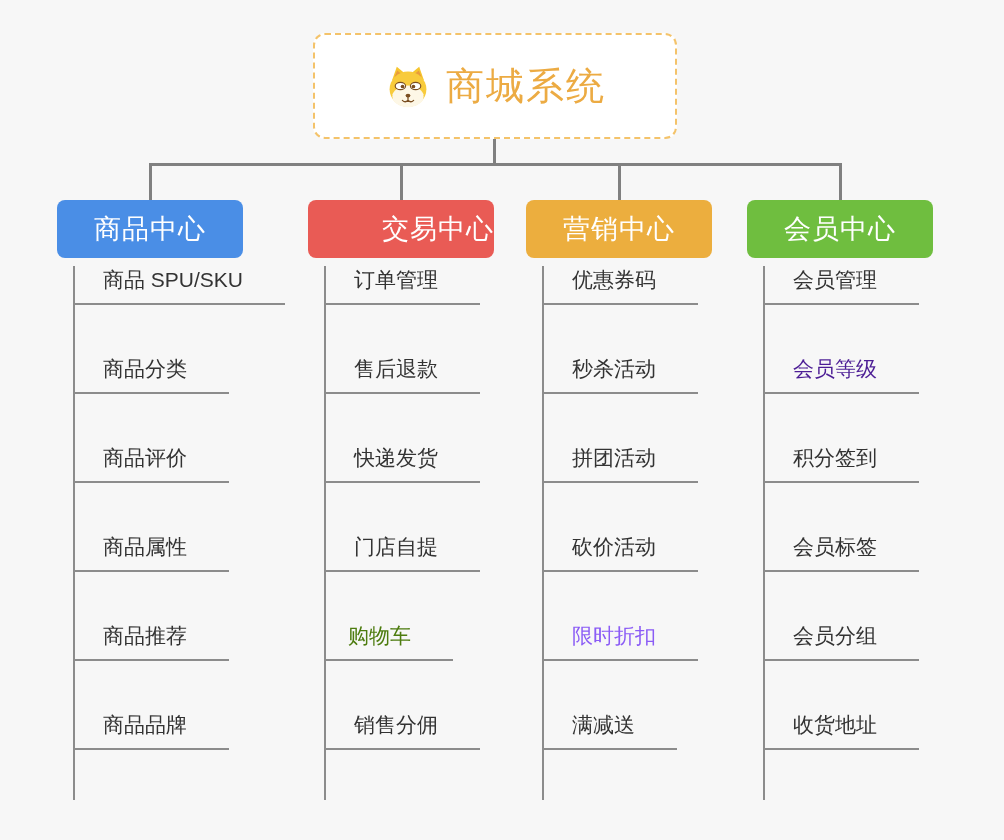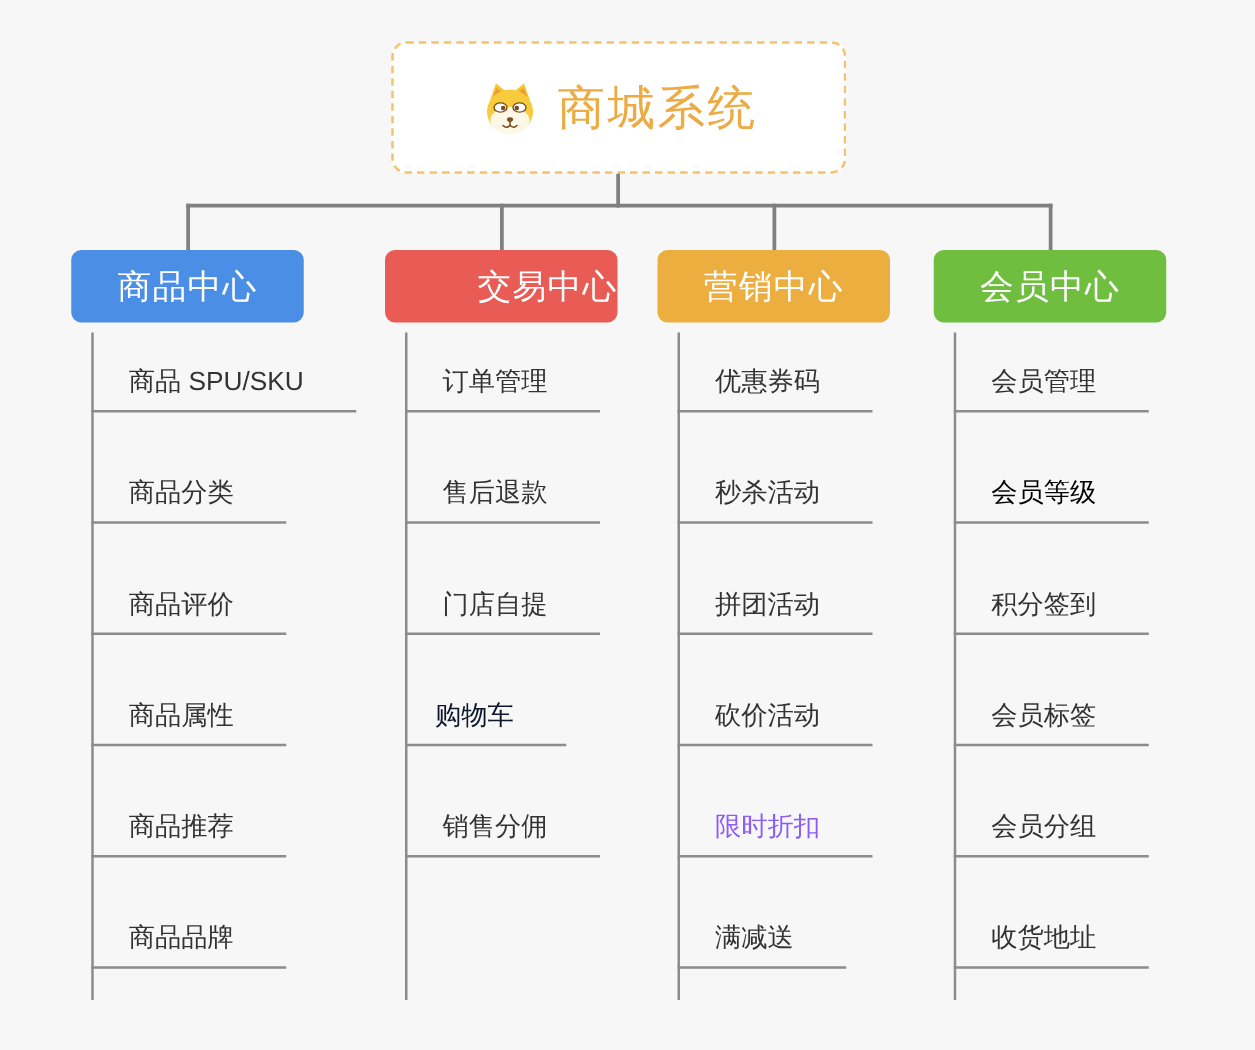--- a/index.html
+++ b/index.html
@@ -62,21 +62,21 @@
   }
   .leaf-vline {
     position: absolute;
     left: 0; top: 0;
     width: 2px; height: 534px;
     background: #8c8c8c;
   }
   .leaf-row {
     height: 89px;
     display: flex;
-    align-items: center;
+    align-items: flex-start;
   }
   .leaf-node {
     display: inline-block;
     padding: 0 42px 9px 30px;
     border-bottom: 2px solid #8c8c8c;
     font-size: 21px;
     color: #333333;
     white-space: nowrap;
     cursor: pointer;
   }
@@ -146,24 +146,27 @@
       </div>
       <div class="leaf-column" style="left: 324px;">
         <div class="leaf-vline" style="background: rgb(140, 140, 140);"></div>
         <div class="leaf-row">
           <div class="leaf-node" style="border-color: rgb(140, 140, 140); color: rgb(51, 51, 51);">订单管理</div>
         </div>
         <div class="leaf-row">
           <div class="leaf-node" style="border-color: rgb(140, 140, 140); color: rgb(51, 51, 51);">售后退款</div>
         </div>
         <div class="leaf-row">
+          <div class="leaf-node" style="border-color: rgb(140, 140, 140); color: rgb(51, 51, 51);">快递发货</div>
+        </div>
+        <div class="leaf-row">
           <div class="leaf-node" style="border-color: rgb(140, 140, 140); color: rgb(51, 51, 51);">门店自提</div>
         </div>
         <div class="leaf-row">
-          <div class="leaf-node" style="border-color: rgb(140, 140, 140); color: #0f172a; padding-left: 24px;">购物车</div>
+          <div class="leaf-node" style="border-color: rgb(140, 140, 140); color: #4d7c0f; padding-left: 24px;">购物车</div>
         </div>
         <div class="leaf-row">
           <div class="leaf-node" style="border-color: rgb(140, 140, 140); color: rgb(51, 51, 51);">销售分佣</div>
         </div>
       </div>
       <div class="branch-node" style="left: 526px; background: rgb(236, 174, 62); color: rgb(255, 255, 255);">
         <span>营销中心</span>
       </div>
       <div class="leaf-column" style="left: 542px;">
         <div class="leaf-vline" style="background: rgb(140, 140, 140);"></div>
@@ -188,21 +191,21 @@
       </div>
       <div class="branch-node" style="left: 747px; background: rgb(111, 190, 63); color: rgb(255, 255, 255);">
         <span>会员中心</span>
       </div>
       <div class="leaf-column" style="left: 763px;">
         <div class="leaf-vline" style="background: rgb(140, 140, 140);"></div>
         <div class="leaf-row">
           <div class="leaf-node" style="border-color: rgb(140, 140, 140); color: rgb(51, 51, 51);">会员管理</div>
         </div>
         <div class="leaf-row">
-          <div class="leaf-node" style="border-color: rgb(140, 140, 140); color: #000000;">会员等级</div>
+          <div class="leaf-node" style="border-color: rgb(140, 140, 140); color: #4c1d95;">会员等级</div>
         </div>
         <div class="leaf-row">
           <div class="leaf-node" style="border-color: rgb(140, 140, 140); color: rgb(51, 51, 51);">积分签到</div>
         </div>
         <div class="leaf-row">
           <div class="leaf-node" style="border-color: rgb(140, 140, 140); color: rgb(51, 51, 51);">会员标签</div>
         </div>
         <div class="leaf-row">
           <div class="leaf-node" style="border-color: rgb(140, 140, 140); color: rgb(51, 51, 51);">会员分组</div>
         </div>

